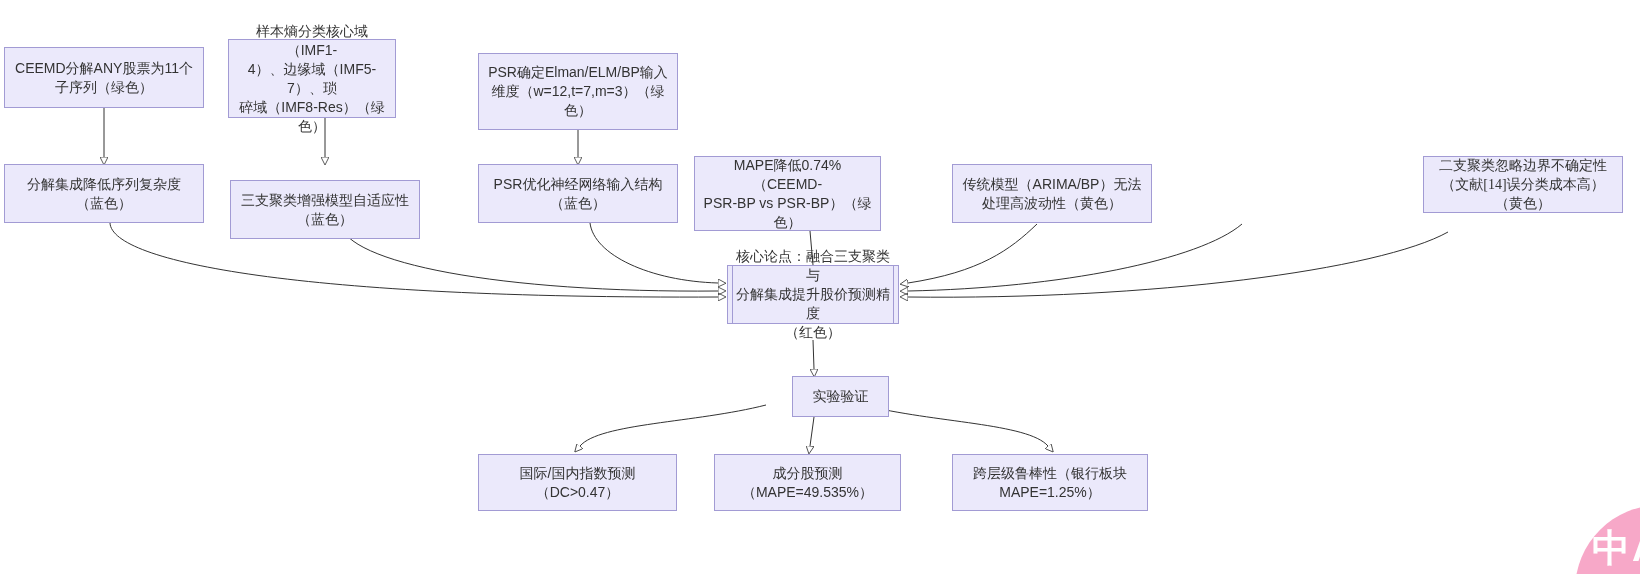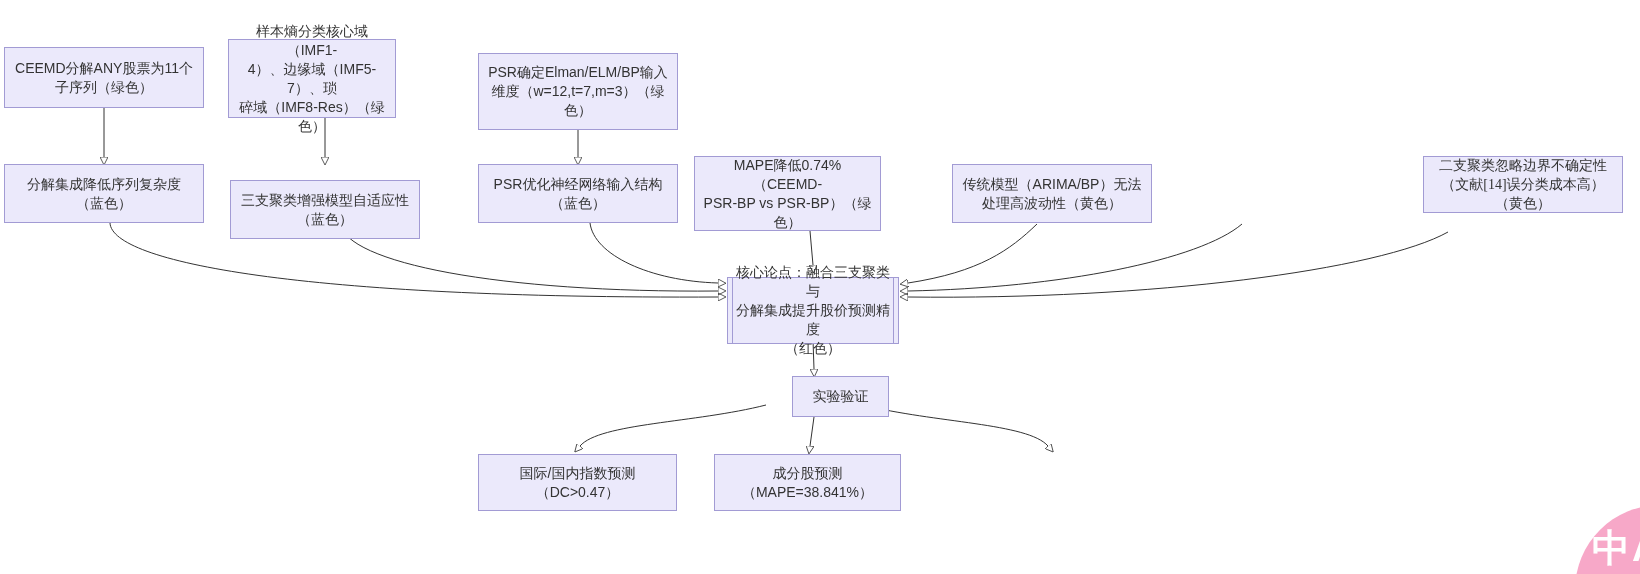--- a/index.html
+++ b/index.html
@@ -26,21 +26,21 @@
   .n-A{left:4px;   top:47px;  width:200px;height:61px;}
   .n-B{left:228px; top:39px;  width:168px;height:79px;}
   .n-C{left:478px; top:53px;  width:200px;height:77px;}
   .n-D{left:4px;   top:164px; width:200px;height:59px;}
   .n-E{left:230px; top:164px; width:190px;height:59px;margin-top:16px;}
   .n-F{left:478px; top:164px; width:200px;height:59px;}
   .n-G{left:694px; top:156px; width:187px;height:75px;}
   .n-H{left:952px; top:164px; width:200px;height:59px;}
   .n-I{left:1187px;top:164px; width:200px;height:59px;}
   .n-J{left:1423px;top:156px; width:200px;height:57px;font-family:Liberation Serif, serif;}
-  .n-K{left:727px; top:277px; width:172px;height:67px;}
+  .n-K{left:727px; top:265px; width:172px;height:59px;}
   .n-L{left:766px; top:376px; width:97px; height:41px;margin-left:26px;}
   .n-M{left:478px; top:454px; width:199px;height:57px;}
   .n-N{left:714px; top:454px; width:187px;height:57px;}
   .n-O{left:952px; top:454px; width:196px;height:57px;}
   
   .translate-btn{
     position:absolute;z-index:3;left:1575px;top:505px;width:170px;height:170px;
     border-radius:50%;background:#f7a8c8;cursor:pointer;
   }
   .translate-btn .glyph{
@@ -122,20 +122,24 @@
   </div>
   <div class="node n-L">
     <span class="node-label">实验验证</span>
   </div>
   <div class="node n-M">
     <span class="node-label">国际/国内指数预测
 （DC&gt;0.47）</span>
   </div>
   <div class="node n-N">
     <span class="node-label">成分股预测
-（MAPE=38.841%）</span>
+（MAPE=49.535%）</span>
+  </div>
+  <div class="node n-O">
+    <span class="node-label">跨层级鲁棒性（银行板块
+MAPE=1.25%）</span>
   </div>
 
   <div class="translate-btn">
     <span class="glyph">中A</span>
   </div>
 
 </div>
 
 </body></html>

